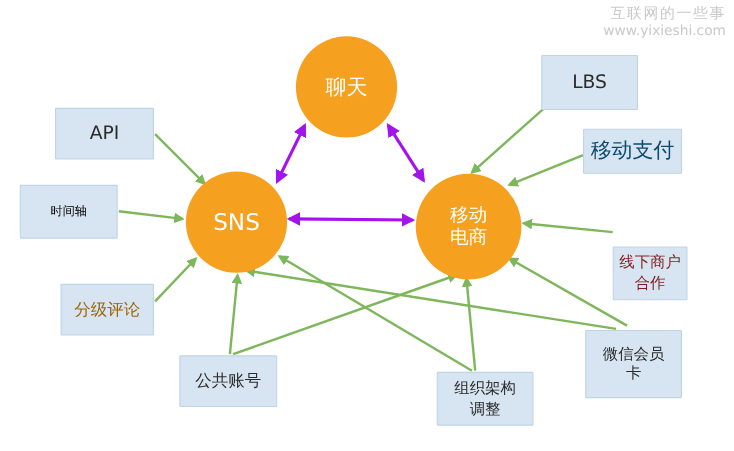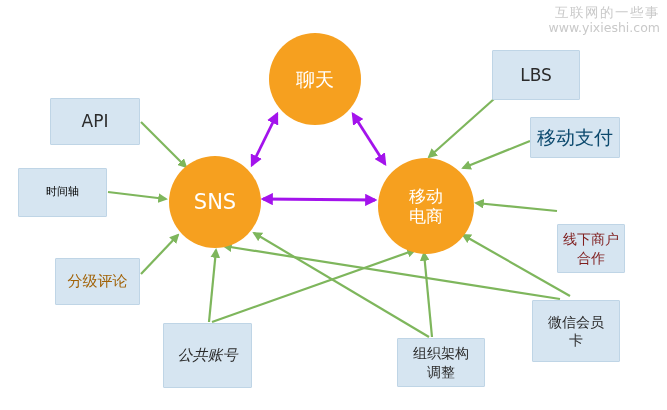--- a/index.html
+++ b/index.html
@@ -90,21 +90,21 @@
       <div class="box-node" style="font-size: 11px; left: 18px; top: 168px; width: 89px; height: 49px; background: rgb(214, 229, 241); border: 1px solid rgb(191, 213, 230); color: #000000;">
         <div>
           <div>时间轴</div>
         </div>
       </div>
       <div class="box-node" style="font-size: 15px; left: 55px; top: 258px; width: 85px; height: 47px; background: rgb(214, 229, 241); border: 1px solid rgb(191, 213, 230); color: #a16207;">
         <div>
           <div>分级评论</div>
         </div>
       </div>
-      <div class="box-node" style="font-size: 15px; left: 163px; top: 323px; width: 89px; height: 65px; background: rgb(214, 229, 241); border: 1px solid rgb(191, 213, 230); color: rgb(43, 43, 43); font-style: italic;">
+      <div class="box-node" style="font-size: 15px; left: 163px; top: 323px; width: 89px; height: 47px; background: rgb(214, 229, 241); border: 1px solid rgb(191, 213, 230); color: rgb(43, 43, 43);">
         <div>
           <div>公共账号</div>
         </div>
       </div>
       <div class="box-node" style="font-size: 17px; left: 492px; top: 50px; width: 88px; height: 50px; background: rgb(214, 229, 241); border: 1px solid rgb(191, 213, 230); color: rgb(43, 43, 43);">
         <div>
           <div>LBS</div>
         </div>
       </div>
       <div class="box-node" style="font-size: 19px; left: 530px; top: 117px; width: 90px; height: 41px; background: rgb(214, 229, 241); border: 1px solid rgb(191, 213, 230); color: #0c4a6e;">

